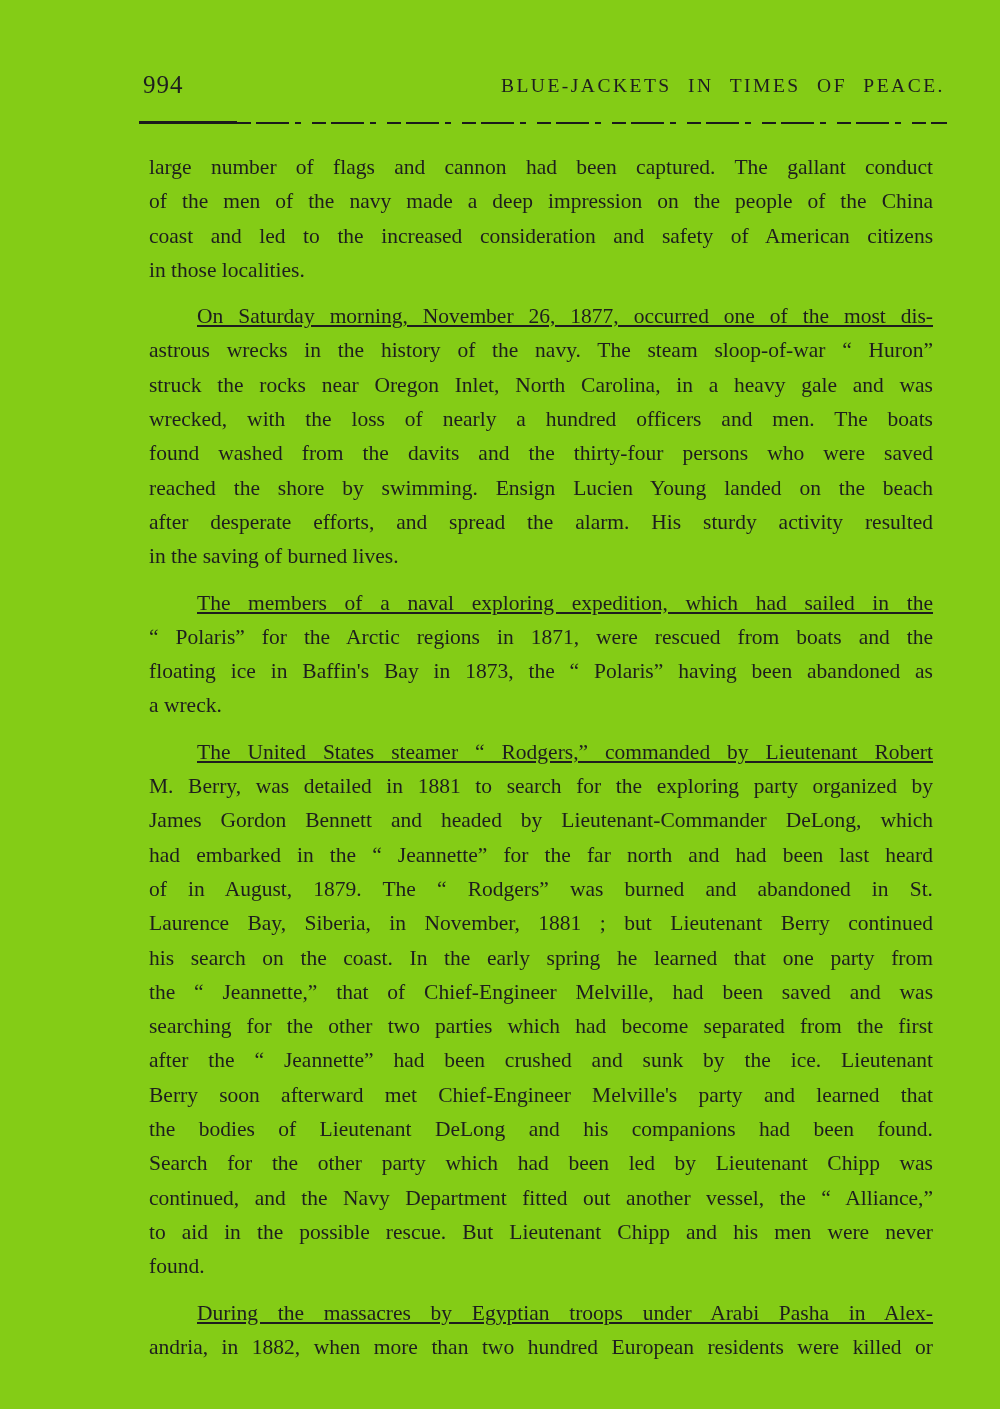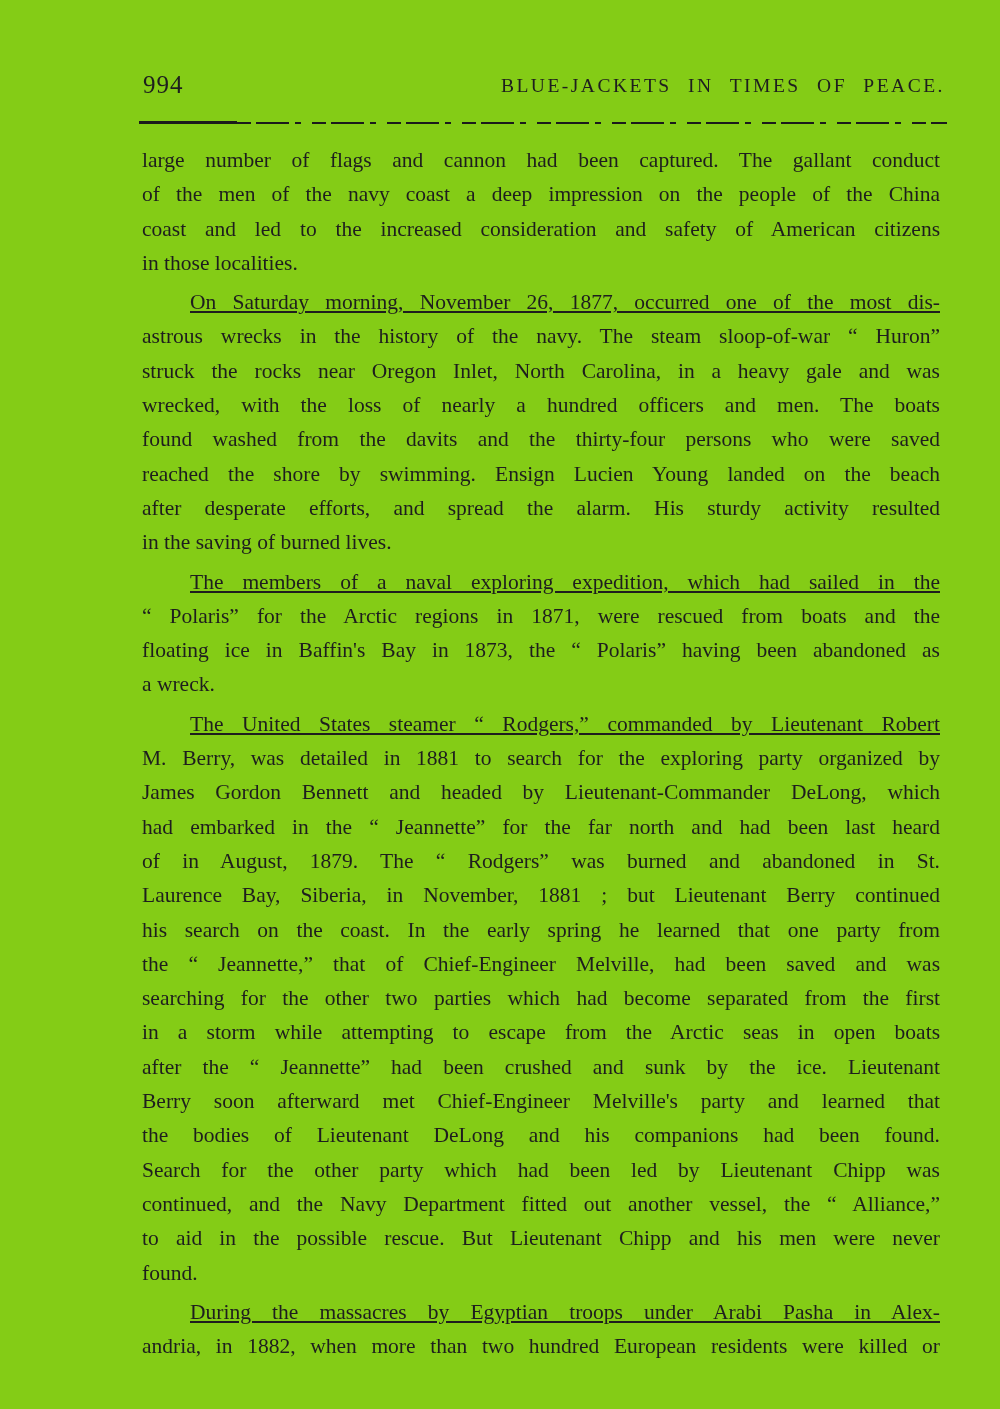--- a/index.html
+++ b/index.html
@@ -66,21 +66,21 @@
 
   
   .body-text {
     position: absolute;
     top: 138px;
     left: 137px;
     width: 808px;
     font-size: 21.5px;
     line-height: 34.3px;
   }
-  .paragraph { margin: 5px; }
+  .paragraph { margin: 12px; }
   .line {
     text-align: justify;
     text-align-last: justify;
   }
   .line.last { text-align-last: left; font-family: Liberation Serif, serif; }
   .line.indent { padding-left: 48px; text-decoration: underline; }
 </style>
 </head>
 <body>
 
@@ -89,21 +89,21 @@
   <header class="running-head">
     <span class="page-num">994</span>
     <span class="running-title">BLUE-JACKETS IN TIMES OF PEACE.</span>
   </header>
 
   <div class="head-rule"></div>
 
   <main class="body-text">
       <div class="paragraph">
         <div class="line">large number of flags and cannon had been captured.  The gallant conduct</div>
-        <div class="line">of the men of the navy coast a deep impression on the people of the China</div>
+        <div class="line">of the men of the navy made a deep impression on the people of the China</div>
         <div class="line">coast and led to the increased consideration and safety of American citizens</div>
         <div class="line last">in those localities.</div>
       </div>
       <div class="paragraph">
         <div class="line indent">On Saturday morning, November 26, 1877, occurred one of the most dis-</div>
         <div class="line">astrous wrecks in the history of the navy.  The steam sloop-of-war “ Huron”</div>
         <div class="line">struck the rocks near Oregon Inlet, North Carolina, in a heavy gale and was</div>
         <div class="line">wrecked, with the loss of nearly a hundred officers and men.  The boats</div>
         <div class="line">found washed from the davits and the thirty-four persons who were saved</div>
         <div class="line">reached the shore by swimming.  Ensign Lucien Young landed on the beach</div>
@@ -119,21 +119,20 @@
       <div class="paragraph">
         <div class="line indent">The United States steamer “ Rodgers,” commanded by Lieutenant Robert</div>
         <div class="line">M. Berry, was detailed in 1881 to search for the exploring party organized by</div>
         <div class="line">James Gordon Bennett and headed by Lieutenant-Commander DeLong, which</div>
         <div class="line">had embarked in the “ Jeannette” for the far north and had been last heard</div>
         <div class="line">of in August, 1879.  The “ Rodgers” was burned and abandoned in St.</div>
         <div class="line">Laurence Bay, Siberia, in November, 1881 ; but Lieutenant Berry continued</div>
         <div class="line">his search on the coast.  In the early spring he learned that one party from</div>
         <div class="line">the “ Jeannette,” that of Chief-Engineer Melville, had been saved and was</div>
         <div class="line">searching for the other two parties which had become separated from the first</div>
-        <div class="line">in a storm while attempting to escape from the Arctic seas in open boats</div>
         <div class="line">after the “ Jeannette” had been crushed and sunk by the ice.  Lieutenant</div>
         <div class="line">Berry soon afterward met Chief-Engineer Melville's party and learned that</div>
         <div class="line">the bodies of Lieutenant DeLong and his companions had been found.</div>
         <div class="line">Search for the other party which had been led by Lieutenant Chipp was</div>
         <div class="line">continued, and the Navy Department fitted out another vessel, the “ Alliance,”</div>
         <div class="line">to aid in the possible rescue.  But Lieutenant Chipp and his men were never</div>
         <div class="line last">found.</div>
       </div>
       <div class="paragraph">
         <div class="line indent">During the massacres by Egyptian troops under Arabi Pasha in Alex-</div>

